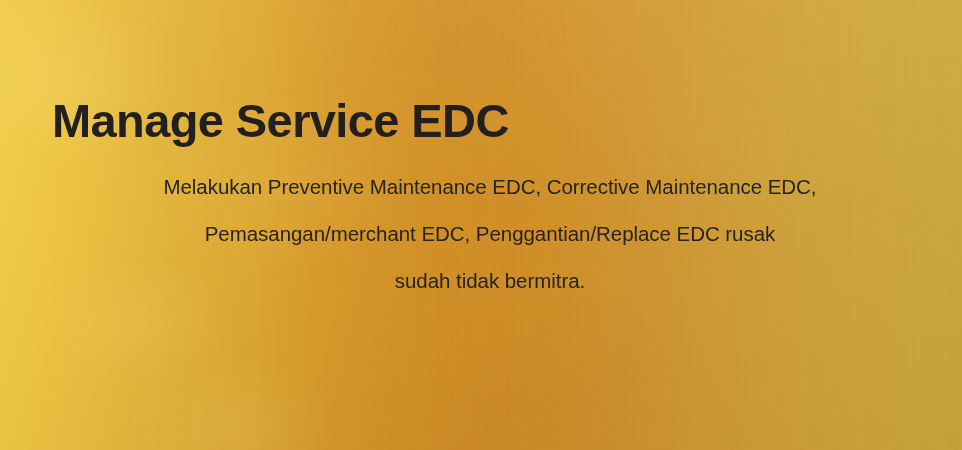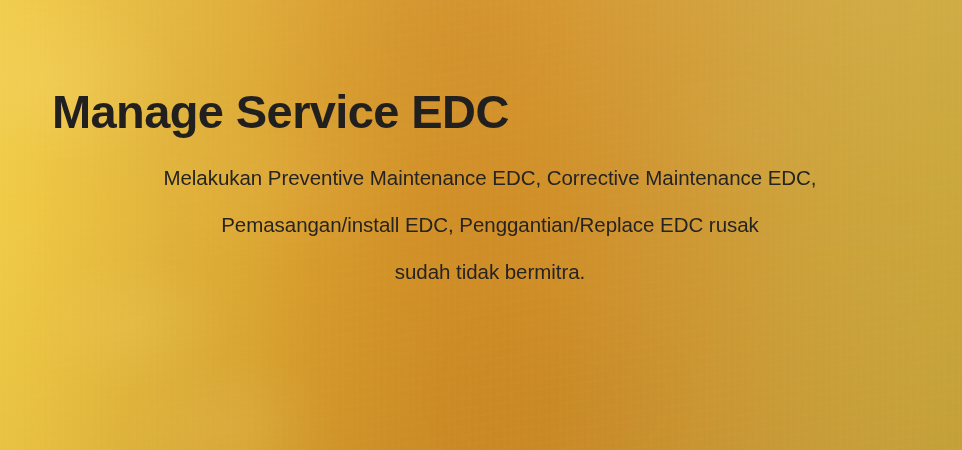--- a/index.html
+++ b/index.html
@@ -113,21 +113,21 @@
       radial-gradient(ellipse 190px 140px at 46% 8%,  rgba(160, 100, 18, 0.10), rgba(160, 100, 18, 0) 72%),
       radial-gradient(ellipse 210px 150px at 58% 88%, rgba(150, 94, 16, 0.10), rgba(150, 94, 16, 0) 72%),
       radial-gradient(ellipse 170px 120px at 76% 30%, rgba(255, 235, 165, 0.07), rgba(255, 235, 165, 0) 72%);
     pointer-events: none;
   }
 
   
   .content {
     position: absolute;
     left: 52px;
-    top: 87px;
+    top: 96px;
     right: 34px;
     z-index: 5;
   }
 
   .headline {
     margin: 0;
     font-family: "Liberation Sans", sans-serif;
     font-size: 47px;
     line-height: 1.06;
     font-weight: 700;
@@ -163,19 +163,19 @@
   <div class="banner-sheen"></div>
   <div class="banner-mottle"></div>
   <div class="banner-texture"></div>
 
   <div class="content">
 
     <h1 class="headline">Manage Service EDC</h1>
 
     <div class="body-copy">
       <div class="body-line">Melakukan Preventive Maintenance EDC, Corrective Maintenance EDC,</div>
-      <div class="body-line">Pemasangan/install EDC, Penggantian/Replace EDC rusak</div>
+      <div class="body-line">Pemasangan/merchant EDC, Penggantian/Replace EDC rusak</div>
       <div class="body-line">sudah tidak bermitra.</div>
     </div>
 
   </div>
 
 </div>
 
 </body></html>

